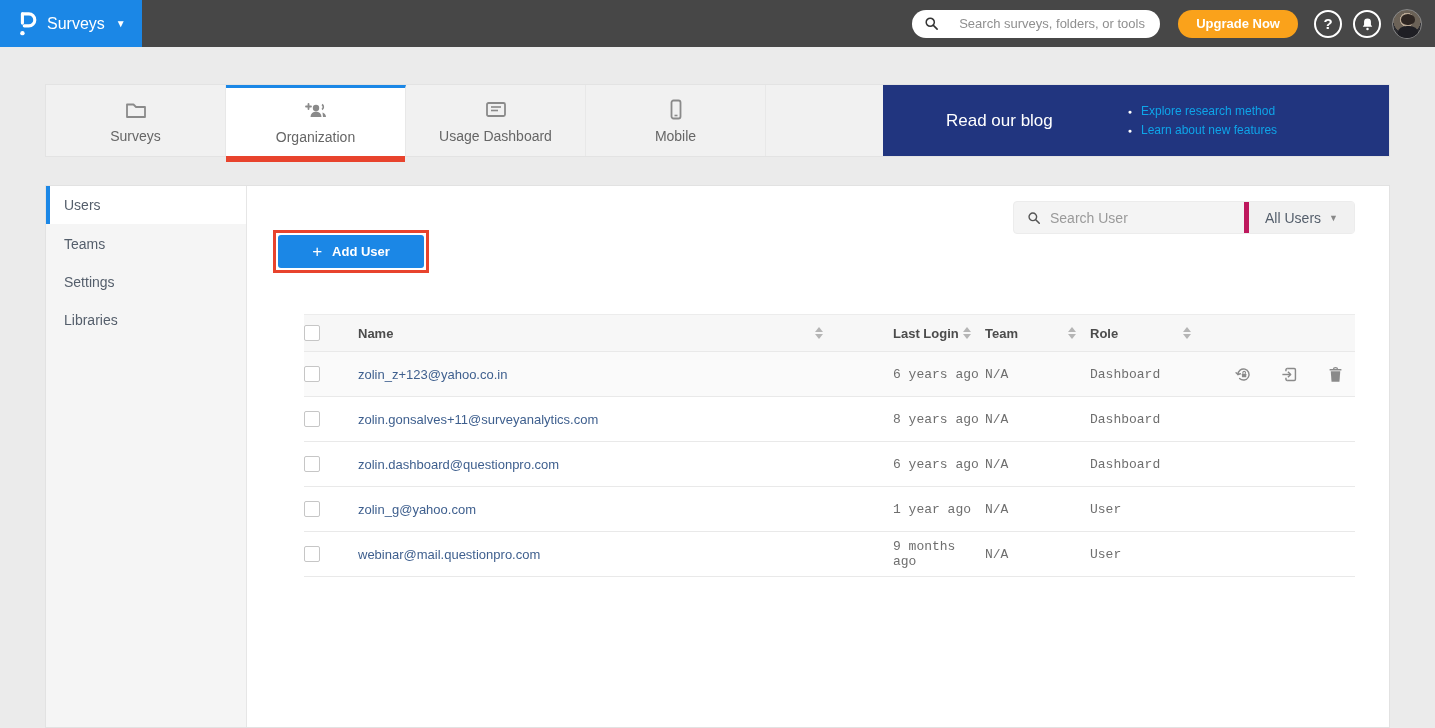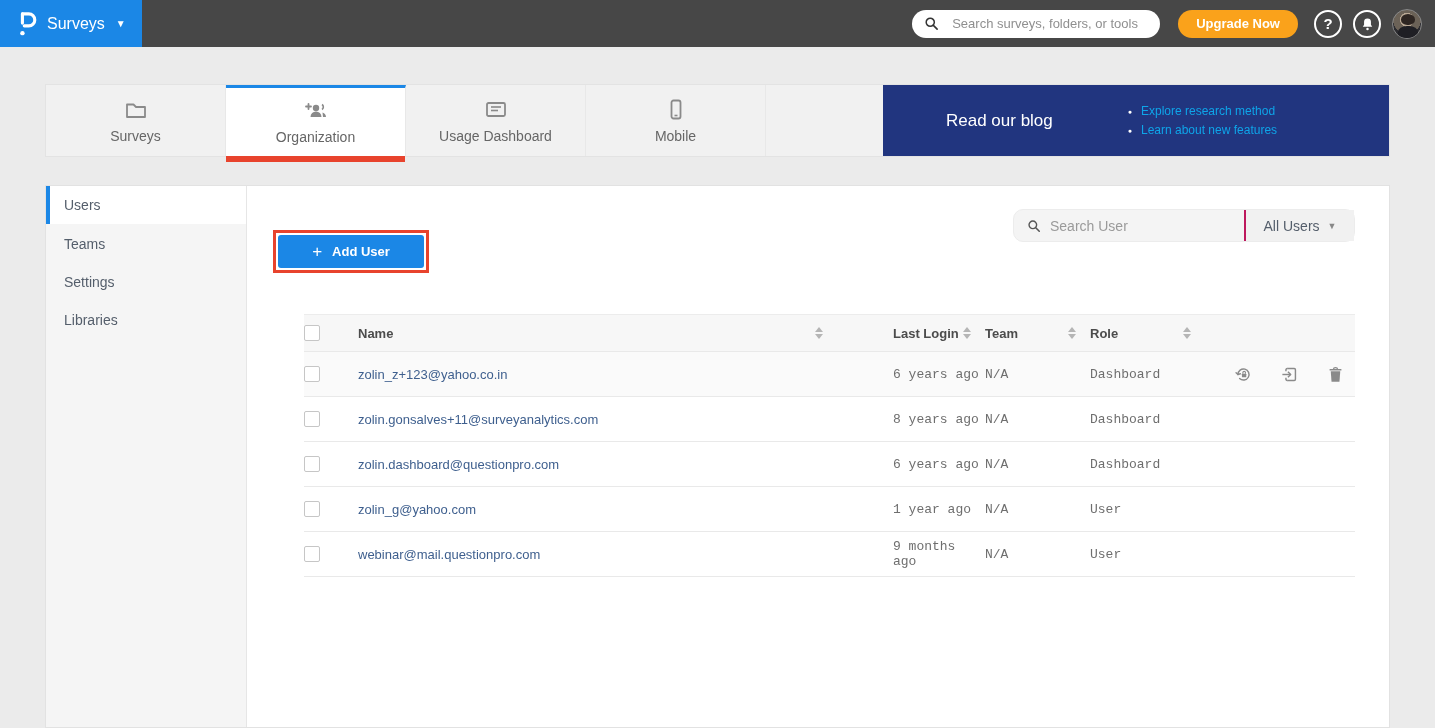--- a/index.html
+++ b/index.html
@@ -8,21 +8,21 @@
 
   
   .topbar { height:47px; background:#474747; display:flex; align-items:center; }
   .logo-block { width:142px; height:47px; background:#1b87e6; display:flex;
     align-items:center; gap:9px; padding-left:16px; cursor:pointer; }
   .logo-mark { width:22px; height:26px; flex:0 0 auto; }
   .logo-text { color:#fff; font-size:16px; }
   .logo-caret { color:#fff; font-size:10px; margin-left:2px; }
   .topbar-spacer { flex:1; }
   .top-search { width:248px; height:28px; background:#fff; border-radius:14px;
-    display:flex; align-items:center; padding:0 12px; gap:13px; margin-right:18px; }
+    display:flex; align-items:center; padding:0 12px; gap:20px; margin-right:18px; }
   .top-search input { border:none; outline:none; flex:1; font-size:13px;
     color:#555; background:transparent; font-family:inherit; }
   .top-search input::placeholder { color:#8f8f8f; }
   .upgrade-btn { height:28px; padding:0 18px; background:#faa21b; border:none;
     border-radius:15px; color:#fff; font-weight:bold; font-size:13px;
     cursor:pointer; margin-right:16px; font-family:inherit; }
   .circle-icon { width:28px; height:28px; border:2px solid #fff; border-radius:50%;
     display:flex; align-items:center; justify-content:center; color:#fff;
     font-weight:bold; font-size:15px; margin-right:11px; cursor:pointer; flex:0 0 auto; }
   .avatar { width:30px; height:30px; border-radius:50%; margin-right:13px;
@@ -54,27 +54,27 @@
   .panel { margin:28px 45px 0; height:543px; background:#fff;
     border:1px solid #e2e2e2; display:flex; }
   .sidebar { width:201px; background:#f5f5f5; border-right:1px solid #e6e6e6; }
   .side-item { height:38px; display:flex; align-items:center; padding-left:18px;
     font-size:14px; color:#545e6b; cursor:pointer; }
   .side-item.active { background:#fff; border-left:4px solid #1b87e6;
     padding-left:14px; margin-bottom:1px; }
 
   .main { flex:1; position:relative; }
 
-  .user-searchbar { position:absolute; top:23px; right:34px; width:342px; height:33px;
-    background:#f4f4f4; border:1px solid #ececec; border-radius:10px; display:flex; }
+  .user-searchbar { position:absolute; top:15px; right:34px; width:342px; height:33px;
+    background:#f4f4f4; border:1px solid #ececec; border-radius:4px; display:flex; }
   .user-search-left { flex:1; display:flex; align-items:center; gap:9px; padding:0 13px; }
   .user-search-left input { border:none; outline:none; background:transparent; flex:1;
     font-size:14px; color:#555; font-family:inherit; }
   .user-search-left input::placeholder { color:#9a9a9a; }
-  .user-filter { width:134px; border-left:2px solid #be185d; display:flex;
+  .user-filter { width:134px; border-left:5px solid #be185d; display:flex;
     align-items:center; justify-content:center; gap:8px; font-size:14px;
     color:#545e6b; cursor:pointer; background:#f1f1f1; }
   .user-filter .caret { font-size:9px; color:#888; }
 
   .add-user-annotation { position:absolute; top:44px; left:26px; border:3px solid #e8432d;
     padding:2px; }
   .add-user-btn { width:146px; height:33px; background:#1b87e6; border:none;
     border-radius:3px; color:#fff; font-size:13px; font-weight:bold; cursor:pointer;
     display:flex; align-items:center; justify-content:center; gap:10px; font-family:inherit; }
   .add-user-btn .plus { font-size:17px; font-weight:normal; }

